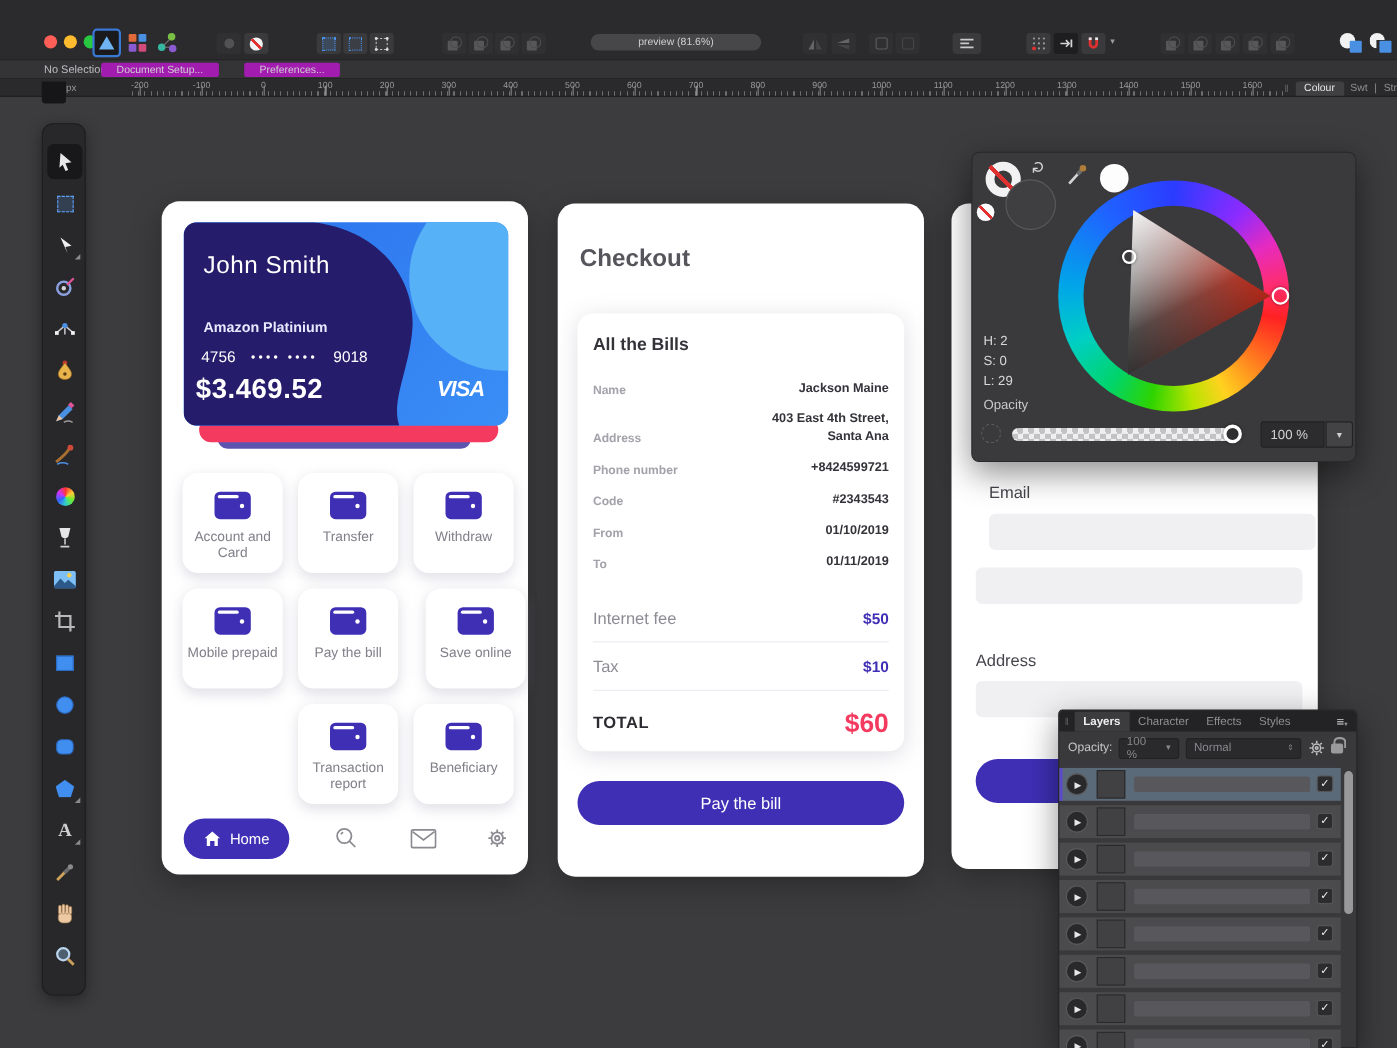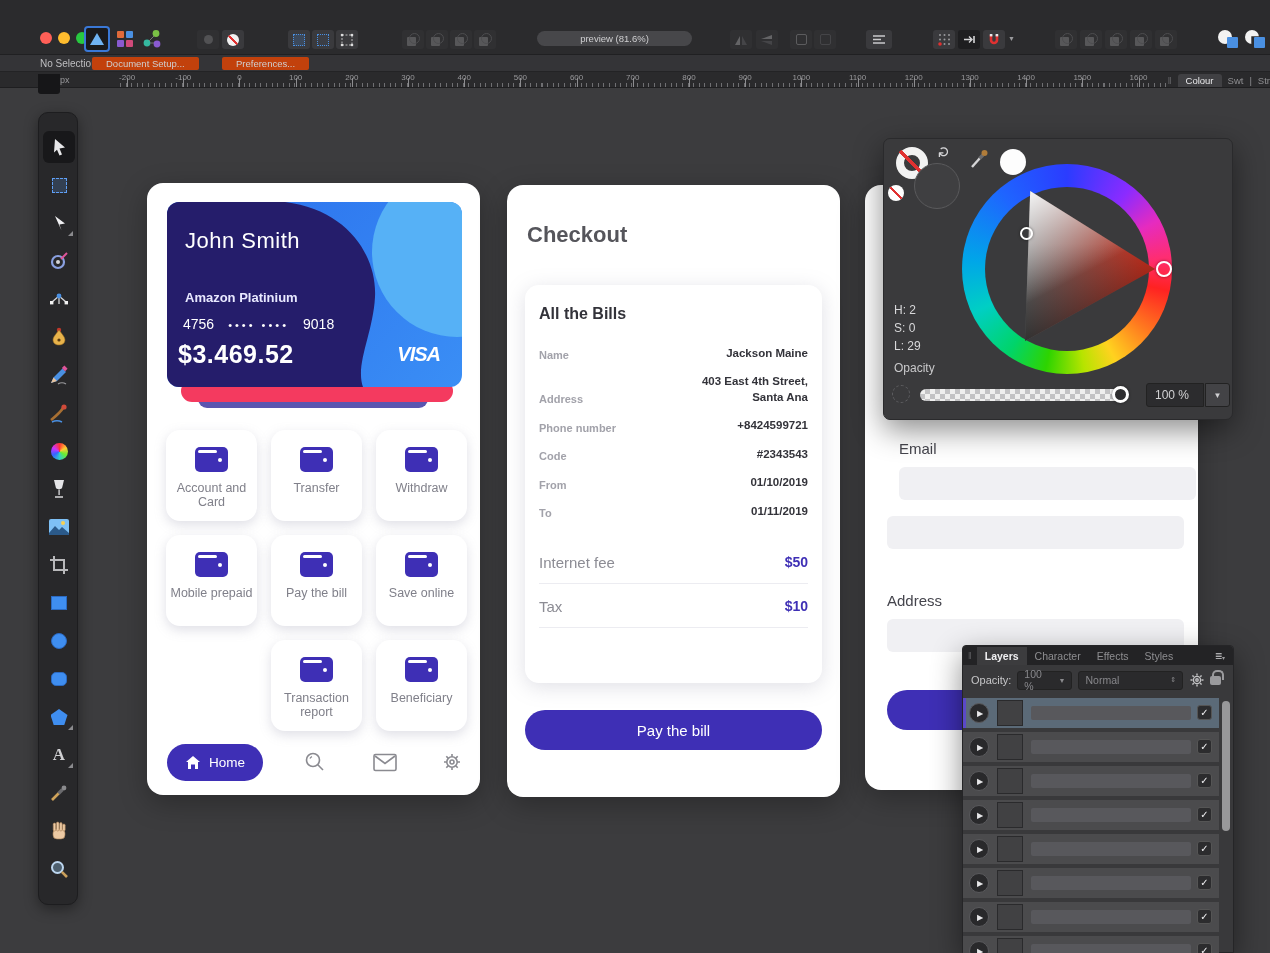--- a/index.html
+++ b/index.html
@@ -16,21 +16,21 @@
   .tbtn.dim { opacity:.35; }
   .tbtn.pressed { background:#1e1e20; }
   .pill { position:absolute; left:537px; top:31px; width:155px; height:15px; background:#47474a; border-radius:8px; color:#cfcfd1; font-size:9.5px; display:flex; align-items:center; justify-content:center; }
   .gridglyph { width:12px; height:12px; border:1px dashed #4a90e2; background:rgba(74,144,226,.18); }
   .sqglyph { width:11px; height:11px; border:1px solid #b9b9bb; }
   .boolglyph { position:relative; width:13px; height:13px; }
   .boolglyph::before { content:""; position:absolute; left:0; bottom:0; width:9px; height:9px; background:#a9a9ac; border-radius:1px; }
   .boolglyph::after { content:""; position:absolute; right:0; top:0; width:9px; height:9px; border-radius:50%; border:1.5px solid #8a8a8d; }
   .ctxbar { position:absolute; left:0; top:55px; width:1270px; height:17px; background:#343437; border-bottom:1px solid #232325; }
   .ctxtext { position:absolute; top:3px; font-size:10px; color:#bfbfc2; }
-  .ctxbtn { position:absolute; top:2px; height:13px; background:#c2410c; border-radius:2px; color:#cfcfd1; font-size:9.5px; display:flex; align-items:center; justify-content:center; padding:0 14px; }
+  .ctxbtn { position:absolute; top:2px; height:13px; background:#a21caf; border-radius:2px; color:#cfcfd1; font-size:9.5px; display:flex; align-items:center; justify-content:center; padding:0 14px; }
   .rulerbar { position:absolute; left:0; top:72px; width:1270px; height:16px; background:#2a2a2c; border-bottom:1px solid #1e1e20; }
   .ruler-ticks-minor { position:absolute; left:120px; top:11px; width:1049px; height:4px;
      background-image:repeating-linear-gradient(90deg,#6f6f72 0 1px,transparent 1px 5.62px); }
   .ruler-ticks-major { position:absolute; left:120px; top:6px; width:1049px; height:9px;
      background-image:repeating-linear-gradient(90deg,#8d8d90 0 1px,transparent 1px 56.2px); background-position:7px 0; }
   .ruler-labels { position:absolute; left:99px; top:1px; display:flex; }
   .ruler-labels span { width:56.2px; text-align:center; font-size:8px; color:#98989b; }
   .ruler-unit { position:absolute; left:60px; top:3px; font-size:9px; color:#98989b; }
   .corner-box { position:absolute; left:38px; top:74px; width:22px; height:20px; background:#161618; border-radius:0 0 3px 3px; }
   .side-tabs { position:absolute; right:0; top:73px; height:15px; display:flex; align-items:center; gap:6px; font-size:9.5px; color:#8e8e91; }
@@ -491,21 +491,21 @@
         <div class="tile-label">Withdraw</div>
       </div>
         <div class="tile" style="left: 0px; top: 105px;">
         <div class="wallet"></div>
         <div class="tile-label">Mobile prepaid</div>
       </div>
         <div class="tile" style="left: 105px; top: 105px;">
         <div class="wallet"></div>
         <div class="tile-label">Pay the bill</div>
       </div>
-        <div class="tile" style="left: 210px; top: 105px;">
+        <div class="tile" style="left: 221px; top: 105px;">
         <div class="wallet"></div>
         <div class="tile-label">Save online</div>
       </div>
         <div class="tile" style="left: 105px; top: 210px;">
         <div class="wallet"></div>
         <div class="tile-label">Transaction report</div>
       </div>
         <div class="tile" style="left: 210px; top: 210px;">
         <div class="wallet"></div>
         <div class="tile-label">Beneficiary</div>
@@ -576,20 +576,24 @@
       <div style="margin-top:14px">
           <div class="fee-row">
           <span class="fee-label">Internet fee</span>
           <span class="fee-value">$50</span>
         </div>
           <div class="fee-row">
           <span class="fee-label">Tax</span>
           <span class="fee-value">$10</span>
         </div>
         </div>
+      <div class="total-row">
+        <span class="total-label">TOTAL</span>
+        <span class="total-value">$60</span>
+      </div>
     </div>
     <div class="paybtn">Pay the bill</div>
   </div>
 
   <div class="mock mock3">
     <div>
         <div class="form-field form-field-slot" style="top: 255px; margin-left: 12px;">
         <div class="form-label">Email</div>
         <input class="form-input" value="" style="">
       </div>

